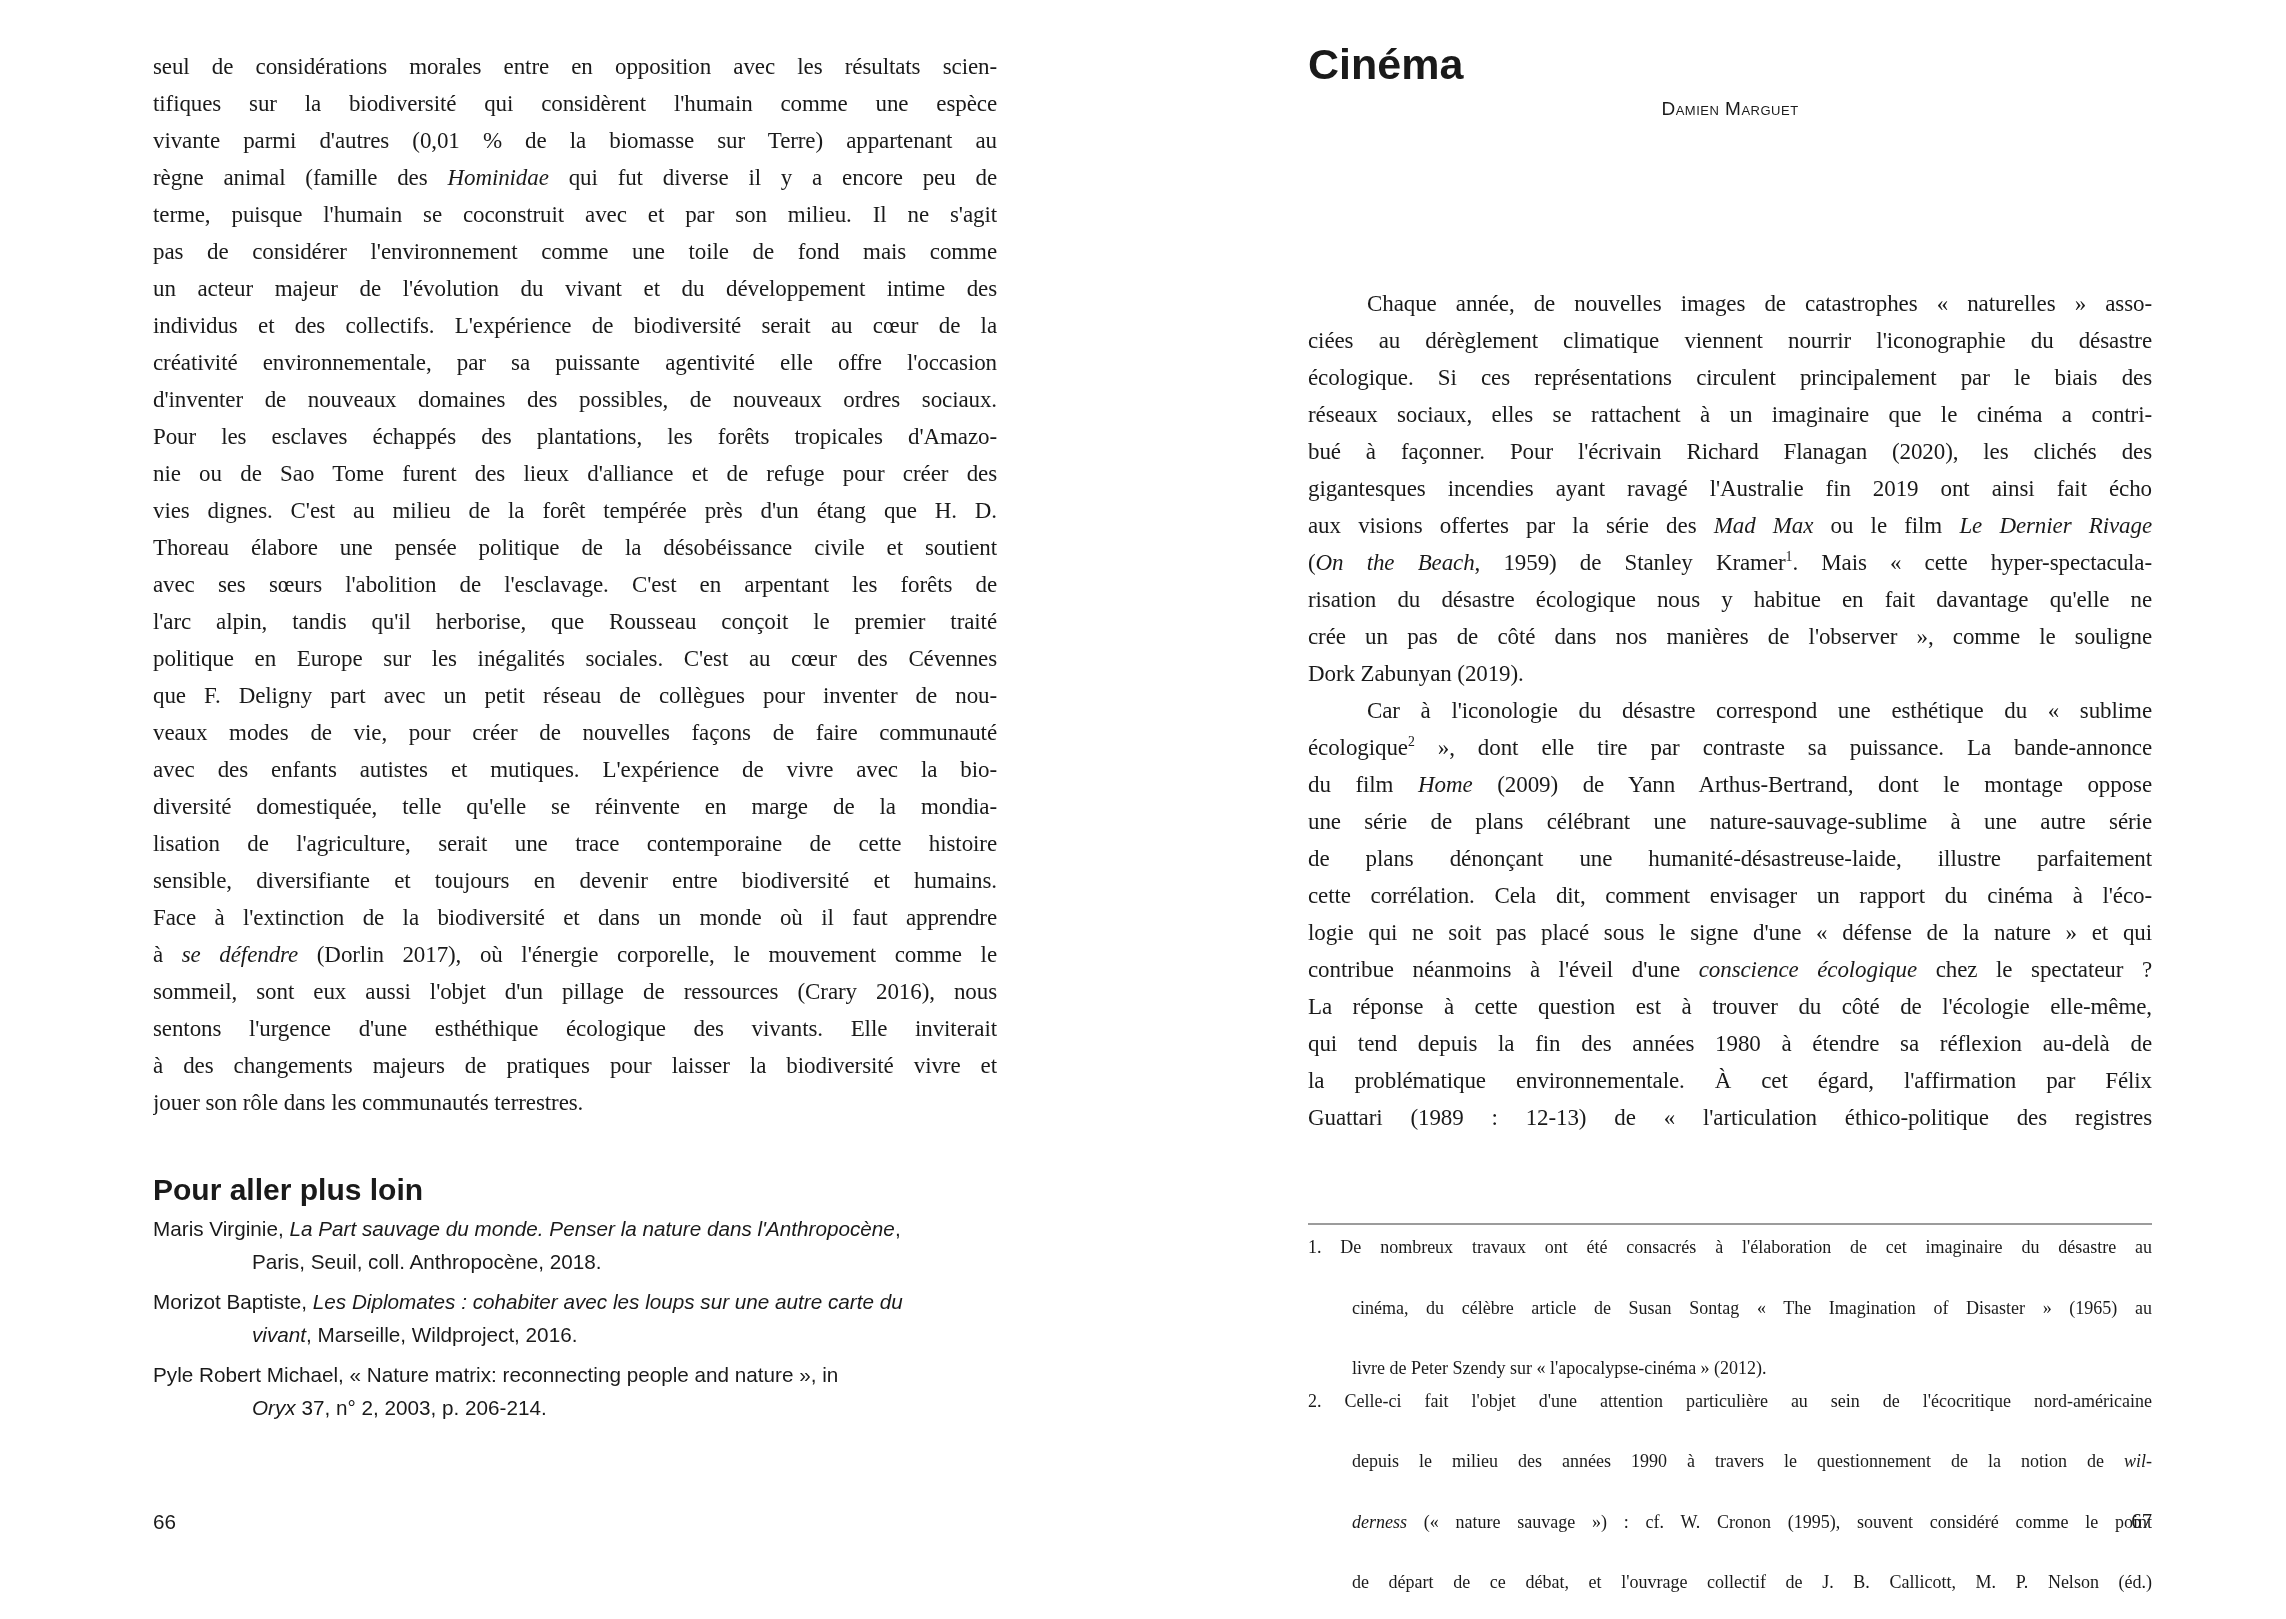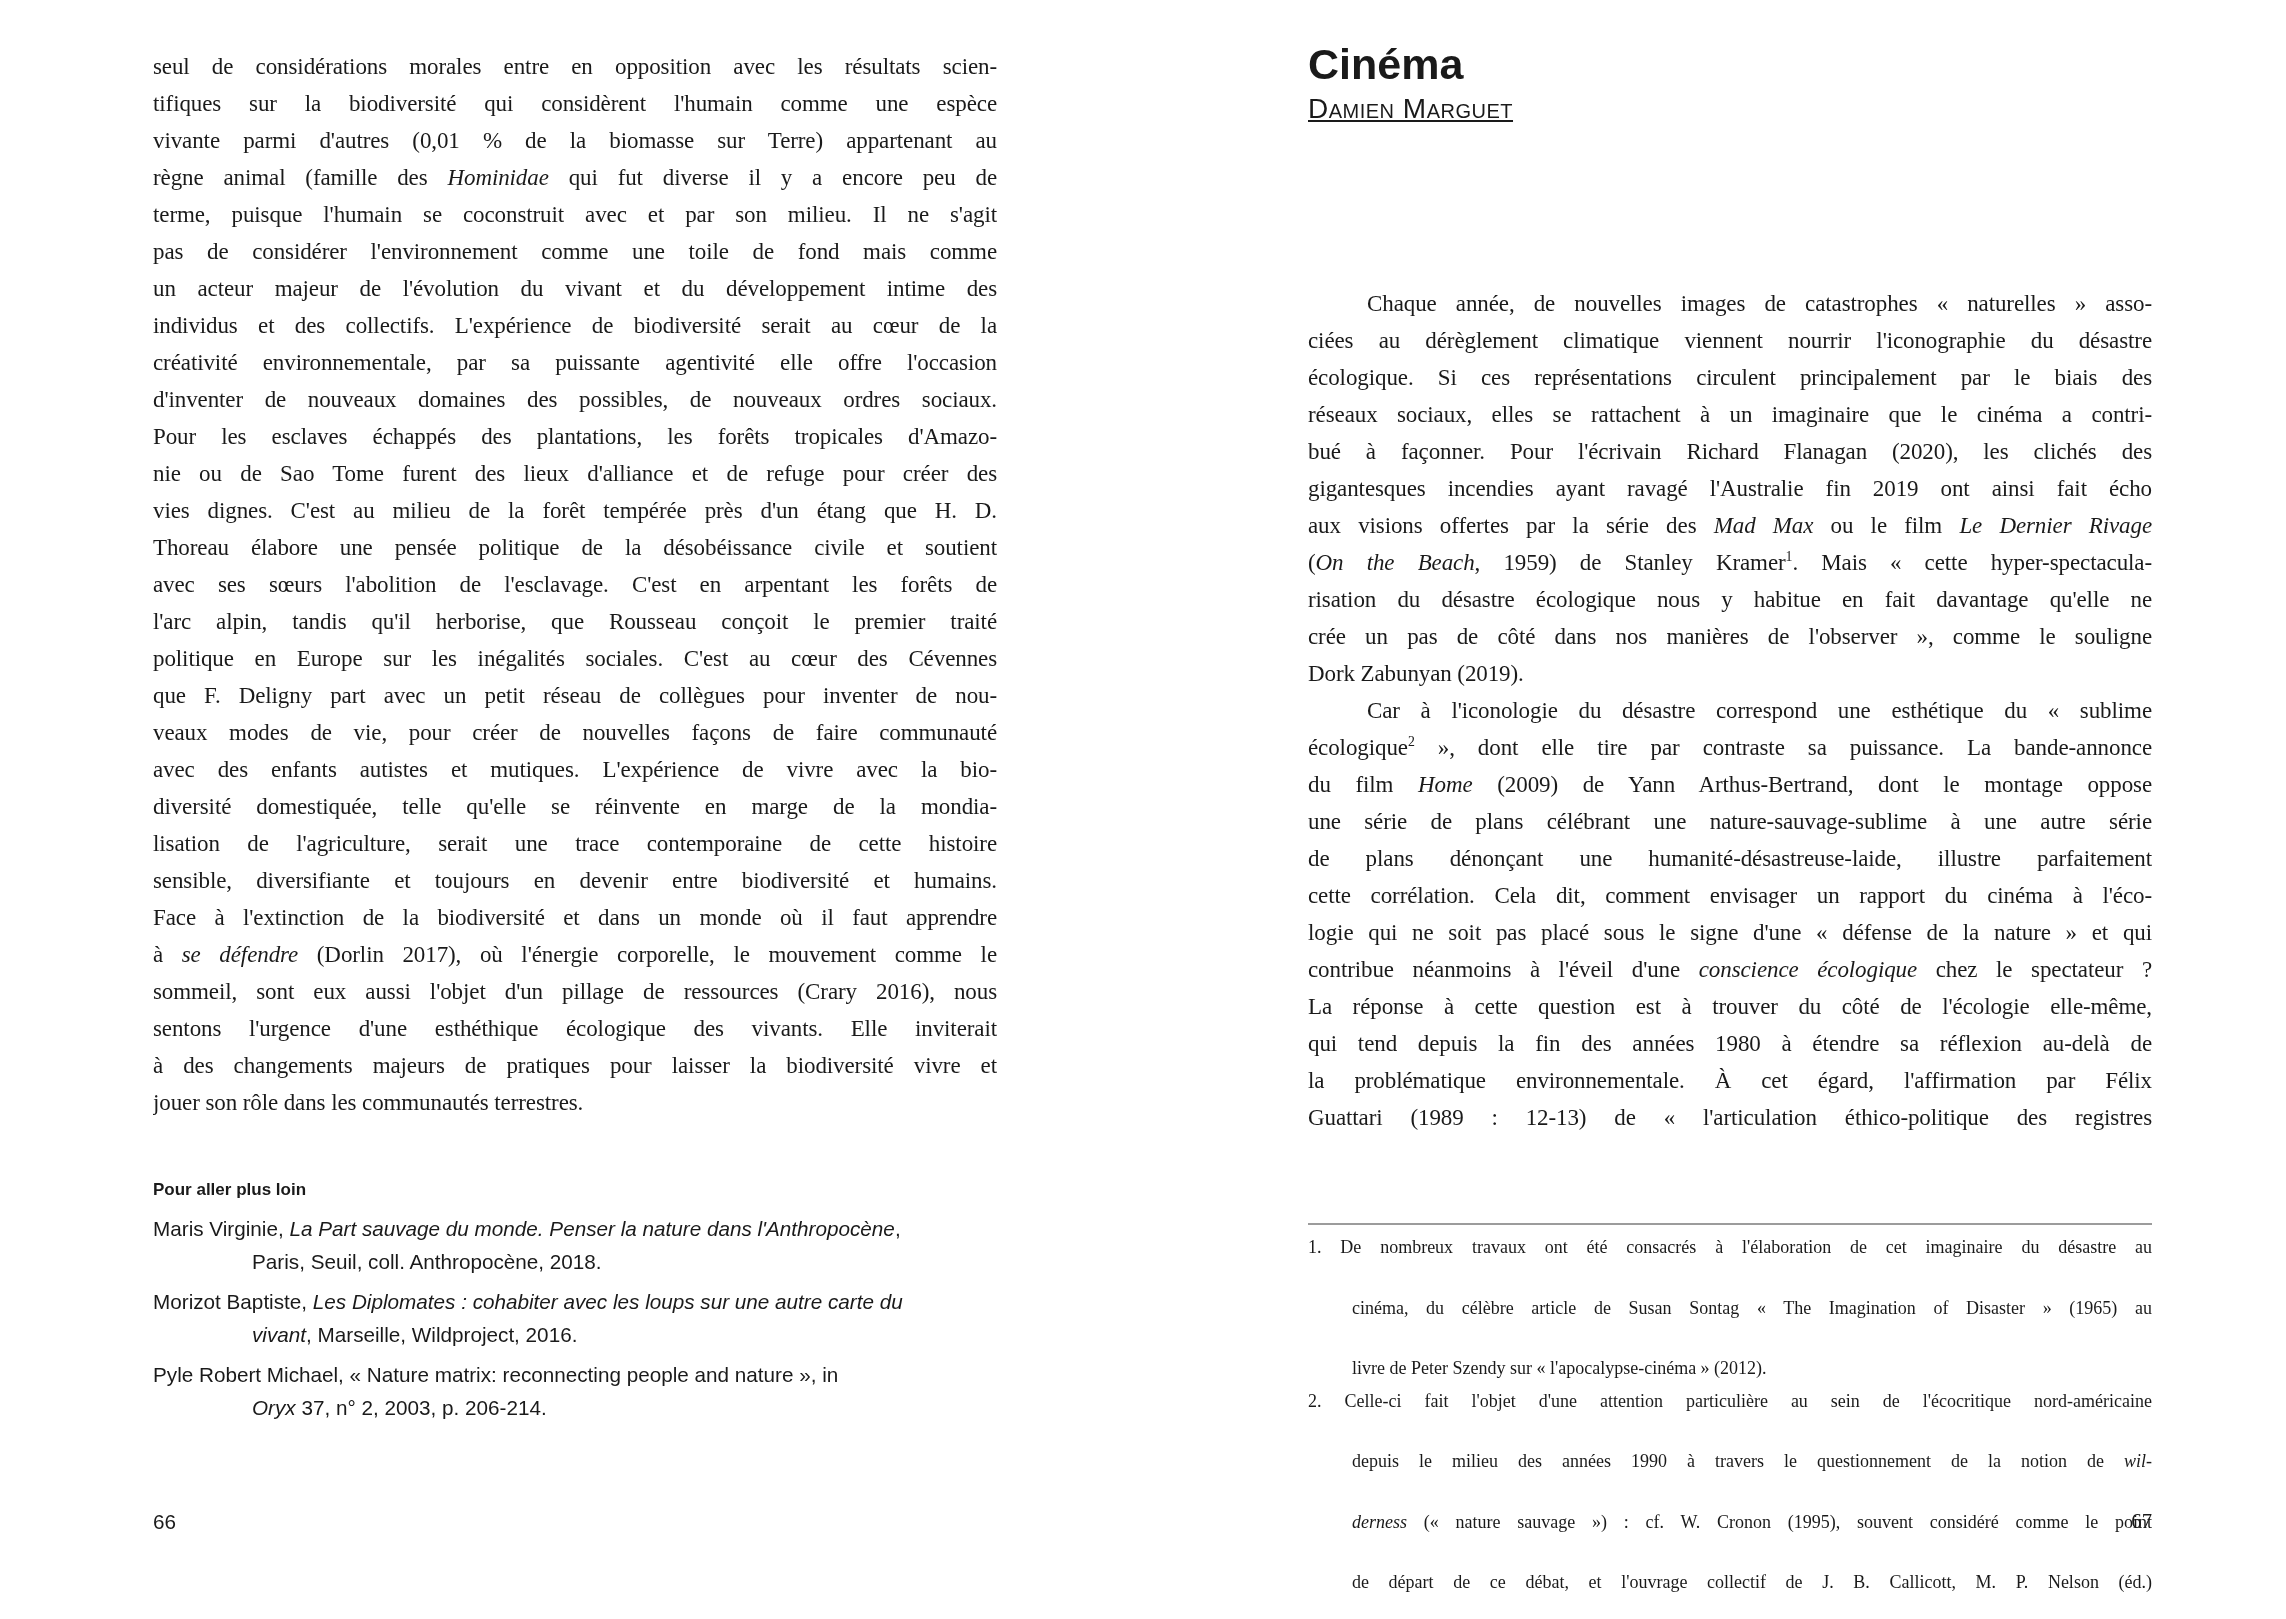--- a/index.html
+++ b/index.html
@@ -24,23 +24,23 @@
   .fn-line.last{text-align-last:left;}
 
   
   .bibblock{font-family:"Liberation Sans", sans-serif;font-size:20.7px;line-height:33px;}
   .bib-entry{margin-bottom:6.9px;}
   .bib-line{height:33px;overflow:hidden;text-align:left;}
   .bib-line.indent{text-indent:99px;}
 
   .chapter-title{font-family:"Liberation Sans", sans-serif;font-size:43px;font-weight:bold;
                  line-height:51px;}
-  .author{font-family:"Liberation Sans", sans-serif;font-size:28px;font-variant:small-caps;
-          letter-spacing:0.5px;text-align:left;line-height:35px;text-decoration:underline;}
-  .section-heading{font-family:"Liberation Sans", sans-serif;font-size:17px;font-weight:bold;
+  .author{font-family:"Liberation Sans", sans-serif;font-size:19px;font-variant:small-caps;
+          letter-spacing:0.5px;text-align:center;line-height:35px;}
+  .section-heading{font-family:"Liberation Sans", sans-serif;font-size:30px;font-weight:bold;
                    line-height:35px;}
   .pagenum{font-size:20.7px;line-height:23.6px;}
   .fn-rule{height:0;border-top:2px solid #9c9c9c;}
   sup{font-size:60%;vertical-align:super;line-height:0;}
   i{font-style:italic;}
 </style>
 </head>
 <body>
 
 <div id="spread">

